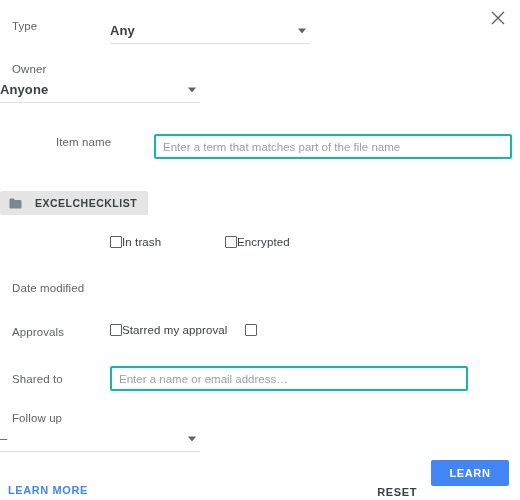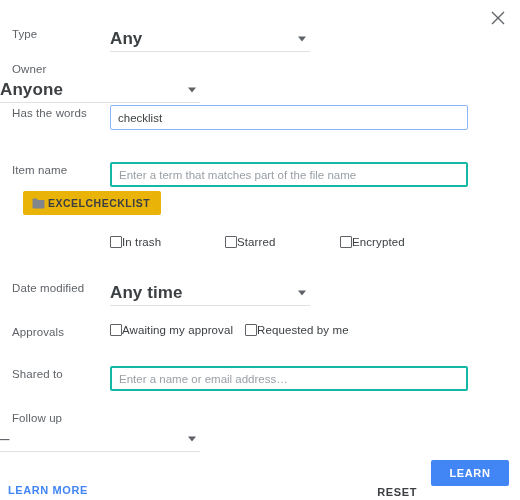--- a/index.html
+++ b/index.html
@@ -63,21 +63,21 @@
     position: relative;
     width: 200px;
     height: 26px;
     border-bottom: 1px solid #e0e0e0;
     display: flex;
     align-items: center;
     cursor: pointer;
     box-sizing: border-box;
   }
   .select-value {
-    font-size: 17px;
+    font-size: 13px;
     color: #3c4043;
     font-weight: bold;
     letter-spacing: .1px;
   }
   .select-value.dash {
     font-weight: normal;
     color: #5f6368;
   }
   .caret {
     position: absolute;
@@ -108,29 +108,28 @@
   .text-input::placeholder { color: #9aa0a6; }
   .text-input.focused {
     border: 1px solid #8ab4f8;
     border-width: 1.5px;
   }
 
   
   .chip {
     display: inline-flex;
     align-items: center;
-    gap: 3px;
+    gap: 13px;
     height: 24px;
     padding: 0 11px 0 9px;
-    background: #eab308;
+    background: #e5e5e5;
     border: none;
     border-radius: 2px;
     cursor: pointer;
     font-family: "Liberation Sans", sans-serif;
-    margin-left: 23px;
   }
   .chip-label {
     font-size: 10.5px;
     font-weight: bold;
     color: #3c4043;
     letter-spacing: .5px;
   }
 
   
   .checkbox-group { display: flex; align-items: center; }
@@ -212,48 +211,42 @@
 <body>
 
 <div class="dialog">
 
   <button class="close-btn">
     <svg width="14" height="14" viewBox="0 0 14 14">
       <path d="M1 1 L13 13 M13 1 L1 13" stroke="#5f6368" stroke-width="1.4" fill="none"></path>
     </svg>
   </button>
 
-  <div class="row" style="top:26px;">
+  <div class="row" style="top:18px;">
     <div class="label">Type</div>
     <div class="field">
       <div class="select">
         <span class="select-value">Any</span>
         <span class="caret"></span>
       </div>
     </div>
   </div>
 
   <div class="row" style="top:61px;flex-direction:column;">
     <div class="label">Owner</div>
     <div class="field">
       <div class="select">
         <span class="select-value">Anyone</span>
         <span class="caret"></span>
       </div>
     </div>
   </div>
 
-  <div class="row" style="top:105px;">
-    <div class="label">Has the words</div>
-    <div class="field">
-      <input class="text-input focused" type="text" value="checklist" style="">
-    </div>
-  </div>
-
-  <div class="row" style="top:162px;">
+
+  <div class="row" style="top:134px;margin-left:44px;">
     <div class="label">Item name</div>
     <div class="field">
       <input class="text-input" type="text" placeholder="Enter a term that matches part of the file name" style="">
     </div>
   </div>
 
   <div class="row" style="top:191px;">
     <div class="field">
       <button class="chip">
         <svg width="13" height="11" viewBox="0 0 13 11">
@@ -265,59 +258,48 @@
   </div>
 
   <div class="row" style="top:236px;">
     <div class="label"></div>
     <div class="field">
       <div class="checkbox-group">
         <label class="cb-item" style="width:115px;">
           <span class="cb-box"></span>
           <span class="cb-label">In trash</span>
         </label>
-        <label class="cb-item" style="width:115px;">
-          <span class="cb-box"></span>
-          <span class="cb-label">Starred</span>
-        </label>
         <label class="cb-item">
           <span class="cb-box"></span>
           <span class="cb-label">Encrypted</span>
         </label>
       </div>
     </div>
   </div>
 
   <div class="row" style="top:280px;">
     <div class="label">Date modified</div>
-    <div class="field">
-      <div class="select">
-        <span class="select-value">Any time</span>
-        <span class="caret"></span>
-      </div>
-    </div>
   </div>
 
   <div class="row" style="top:324px;">
     <div class="label">Approvals</div>
     <div class="field">
       <div class="checkbox-group">
         <label class="cb-item" style="width:135px;">
           <span class="cb-box"></span>
-          <span class="cb-label">Awaiting my approval</span>
+          <span class="cb-label">Starred my approval</span>
         </label>
         <label class="cb-item">
           <span class="cb-box"></span>
-          <span class="cb-label">Requested by me</span>
         </label>
       </div>
     </div>
   </div>
 
-  <div class="row" style="top:366px;">
+  <div class="row" style="top:366px;align-items:center;">
     <div class="label">Shared to</div>
     <div class="field">
       <input class="text-input" type="text" placeholder="Enter a name or email address…" style="">
     </div>
   </div>
 
   <div class="row" style="top:410px;flex-direction:column;">
     <div class="label">Follow up</div>
     <div class="field">
       <div class="select">

